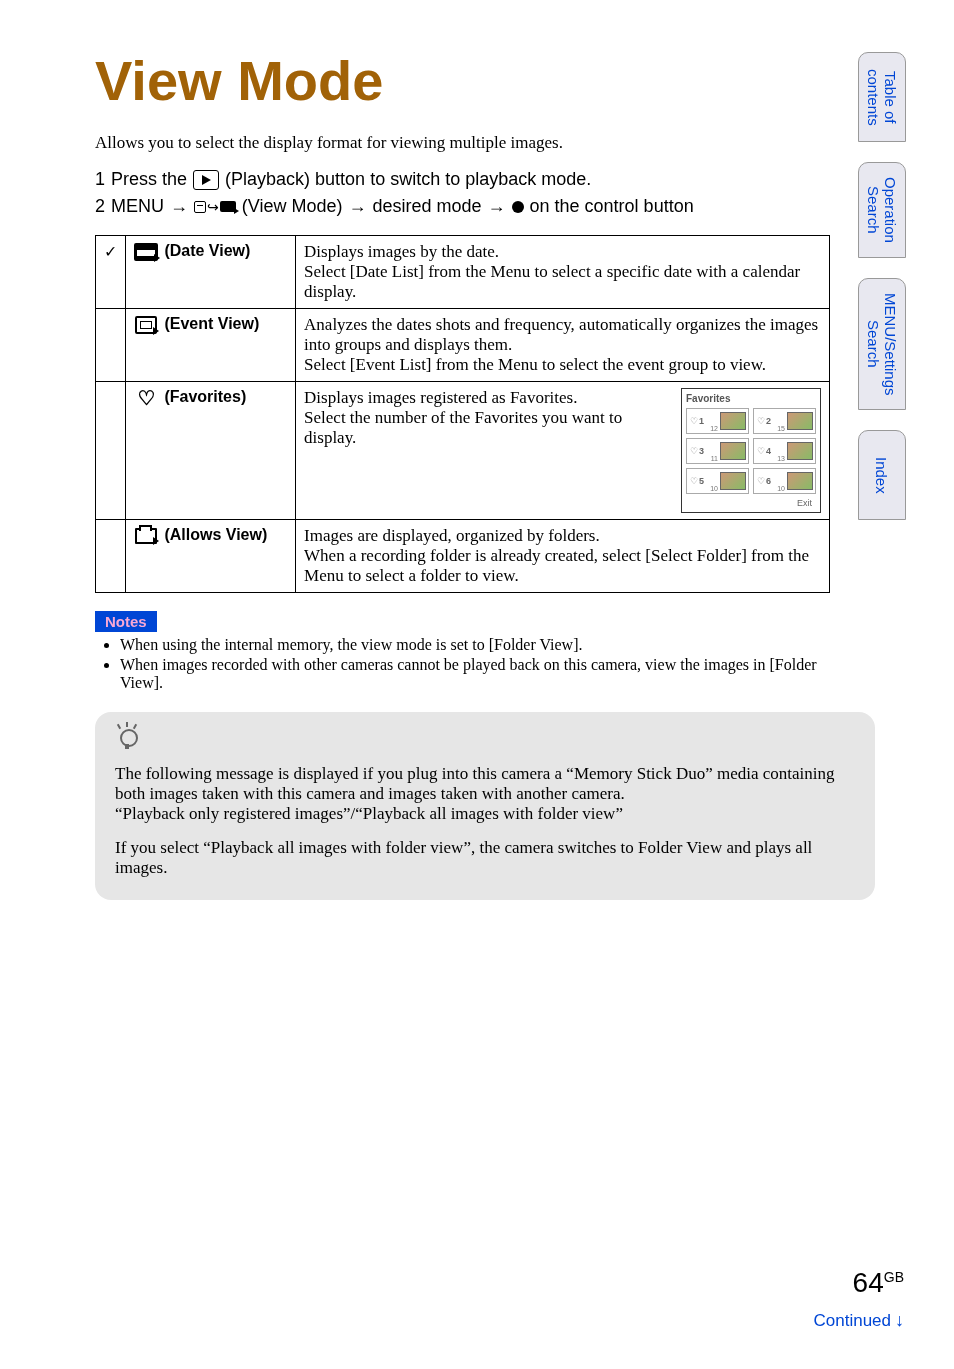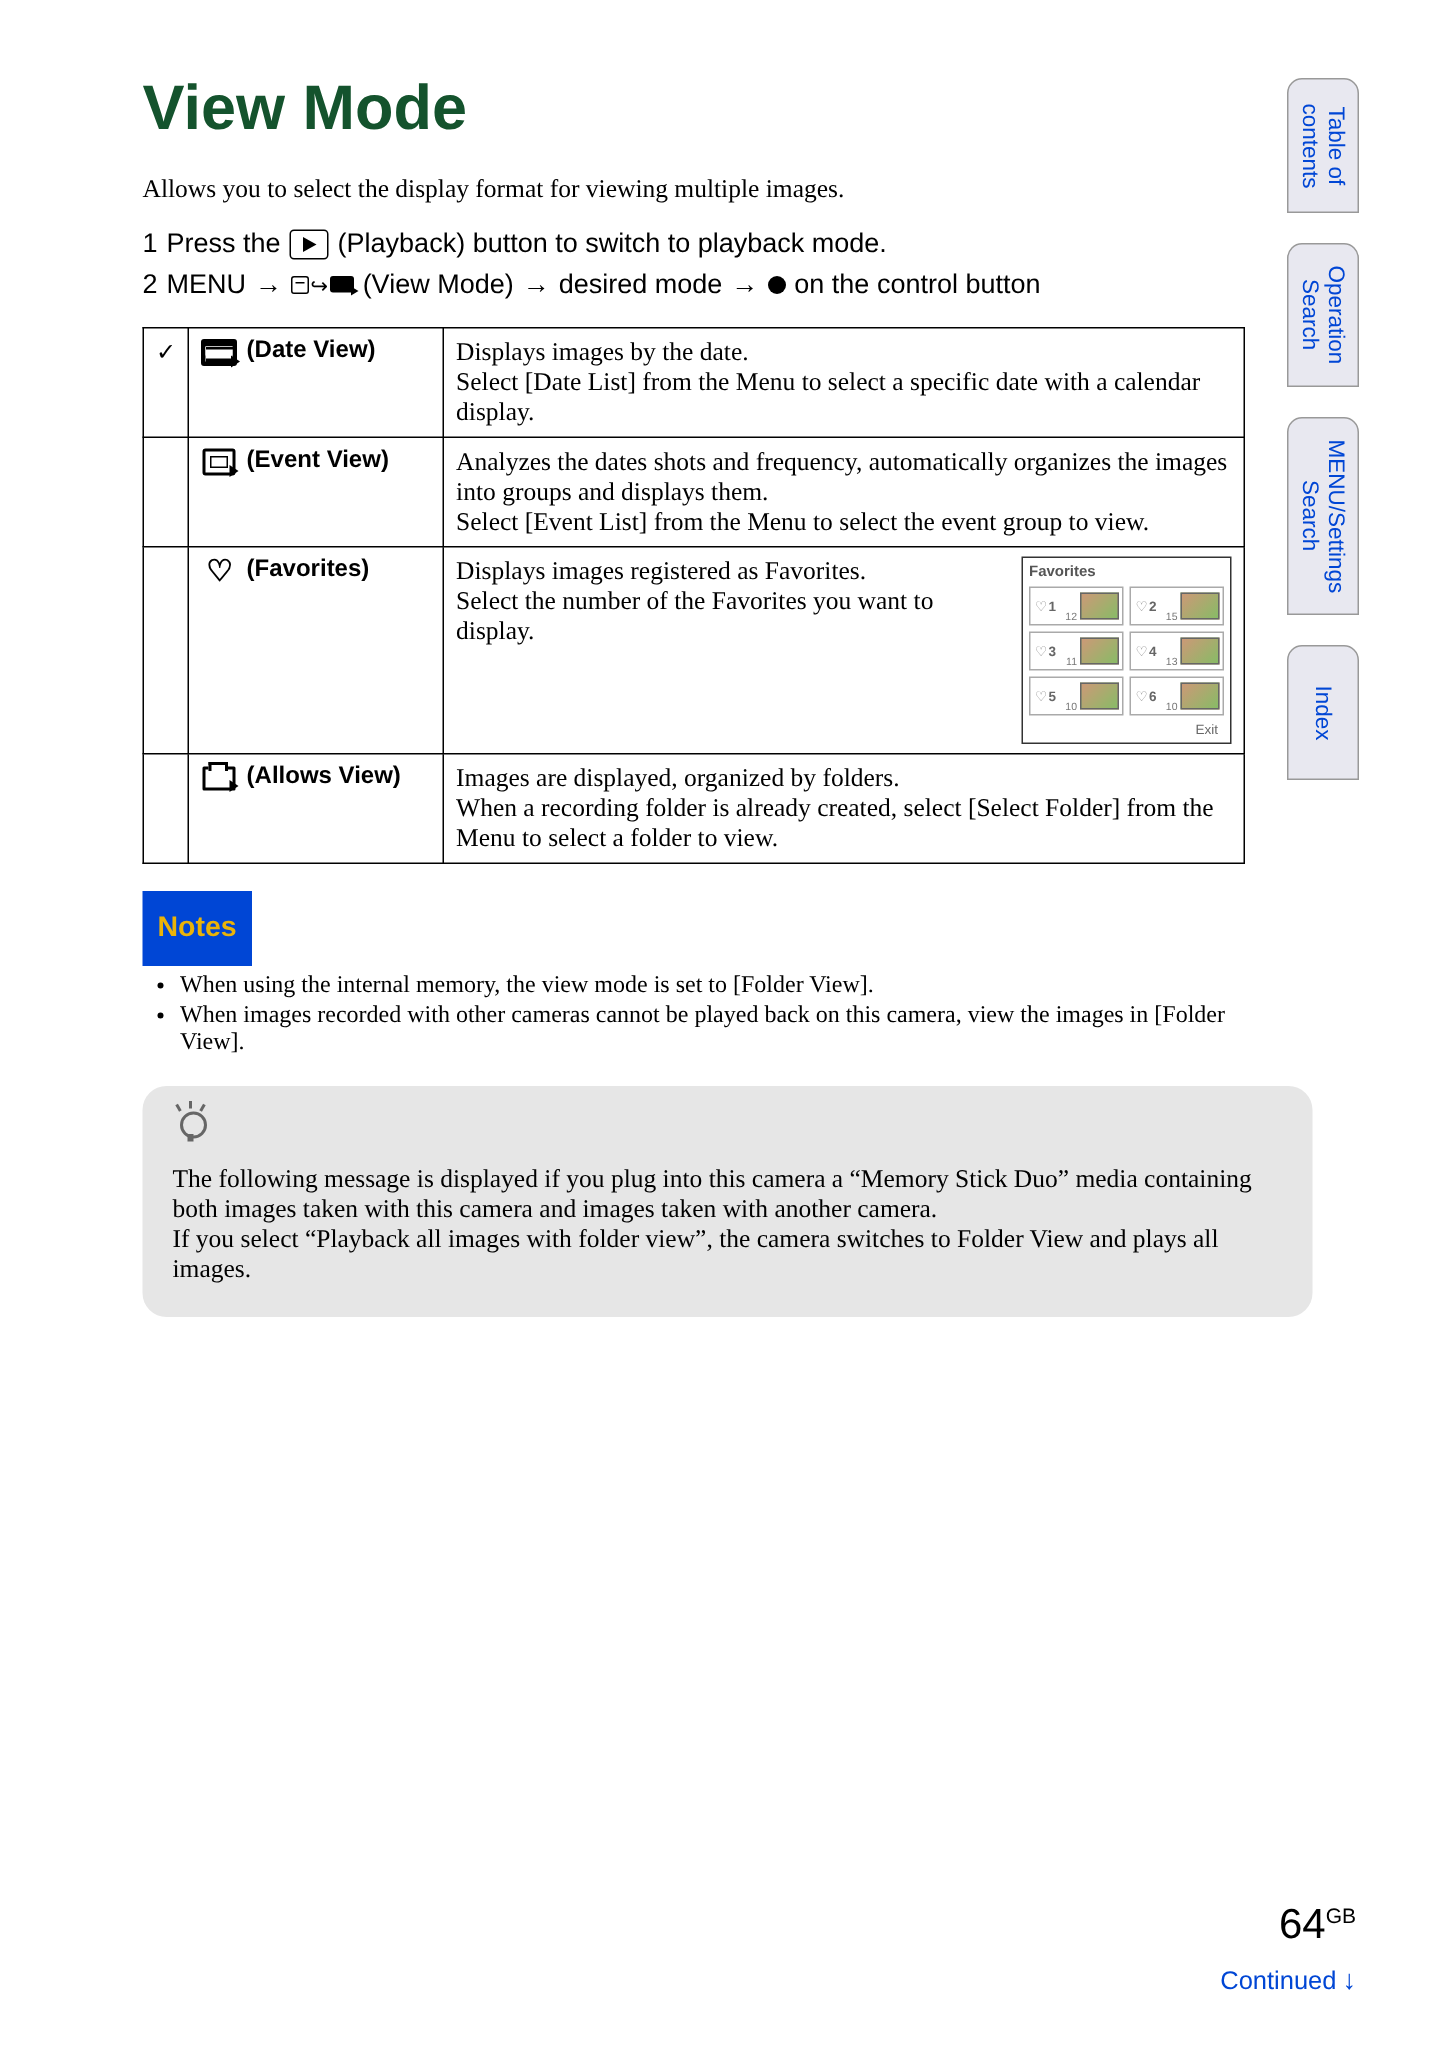--- a/index.html
+++ b/index.html
@@ -5,22 +5,22 @@
     * { margin: 0; padding: 0; box-sizing: border-box; }
     body {
       font-family: Arial, Helvetica, sans-serif;
       background: #fff;
       width: 954px;
       height: 1369px;
       position: relative;
       color: #000;
     }
     .page-title {
-      color: #14532d;
-      font-size: 42px;
+      color: #a16207;
+      font-size: 56px;
       font-weight: bold;
       margin: 48px 0 20px 95px;
     }
     .intro-text {
       margin: 0 0 16px 95px;
       font-size: 17px;
       font-family: 'Times New Roman', serif;
     }
     .steps {
       margin: 0 0 18px 95px;
@@ -275,24 +275,24 @@
       text-align: right;
       font-size: 9px;
       color: #666;
       margin-top: 4px;
       padding-right: 4px;
     }
 
     .notes-badge {
       display: inline-block;
       background: #0046d5;
-      color: #eab308;
+      color: #f9a8d4;
       font-weight: bold;
-      font-size: 19px;
-      padding: 14px 10px;
+      font-size: 15px;
+      padding: 2px 10px;
       margin-left: 95px;
       margin-bottom: 4px;
     }
     .notes-list {
       margin: 0 0 20px 110px;
       font-family: 'Times New Roman', serif;
       font-size: 16px;
       width: 720px;
     }
     .notes-list li {
@@ -556,20 +556,21 @@
     <span class="bulb-icon">
       <span class="bulb-rays">
           <span></span>
           <span></span>
           <span></span>
         </span>
     </span>
   </div>
   <div class="tip-body">
     <p style="margin-bottom:0;">The following message is displayed if you plug into this camera a “Memory Stick Duo” media containing both images taken with this camera and images taken with another camera.</p>
+    <p>“Playback only registered images”/“Playback all images with folder view”</p>
     <p>If you select “Playback all images with folder view”, the camera switches to Folder View and plays all images.</p>
   </div>
 </div>
 
 <div class="side-tabs">
   <a class="side-tab" style="white-space: pre-line;">Table of
 contents</a>
   <a class="side-tab" style="white-space: pre-line;">Operation
 Search</a>
   <a class="side-tab" style="white-space: pre-line;">MENU/Settings

